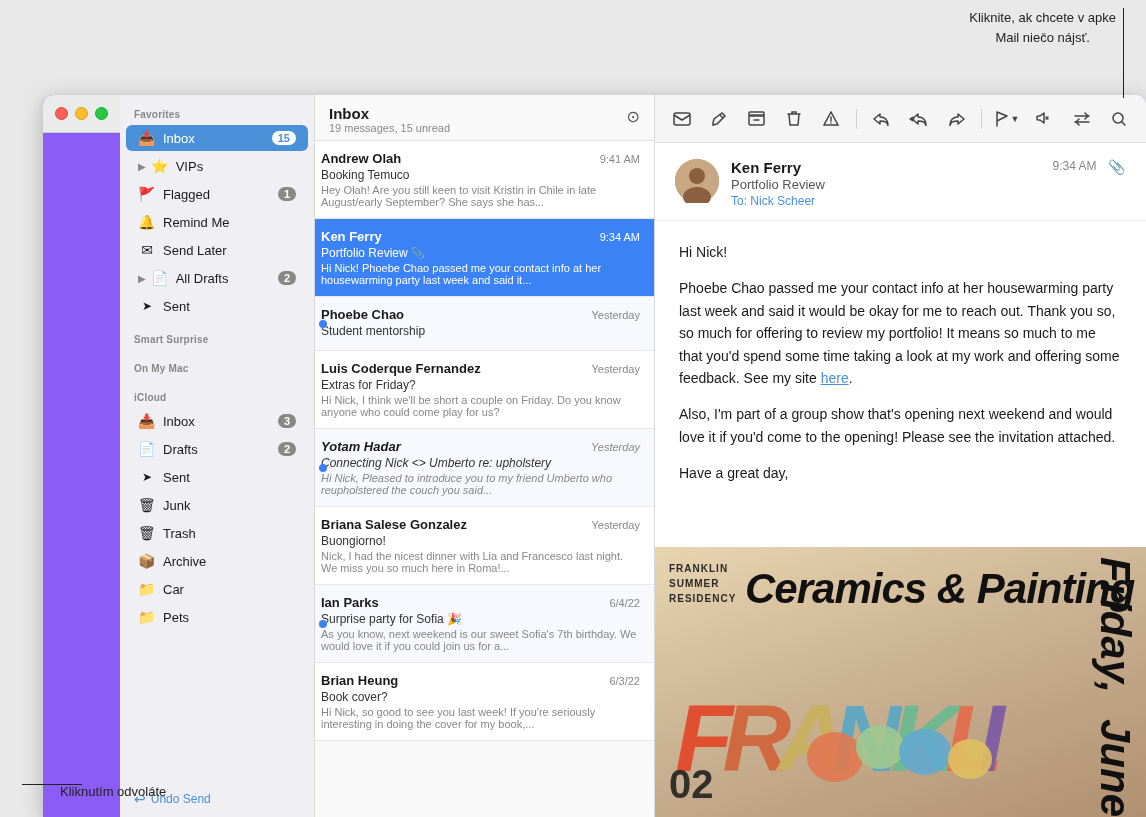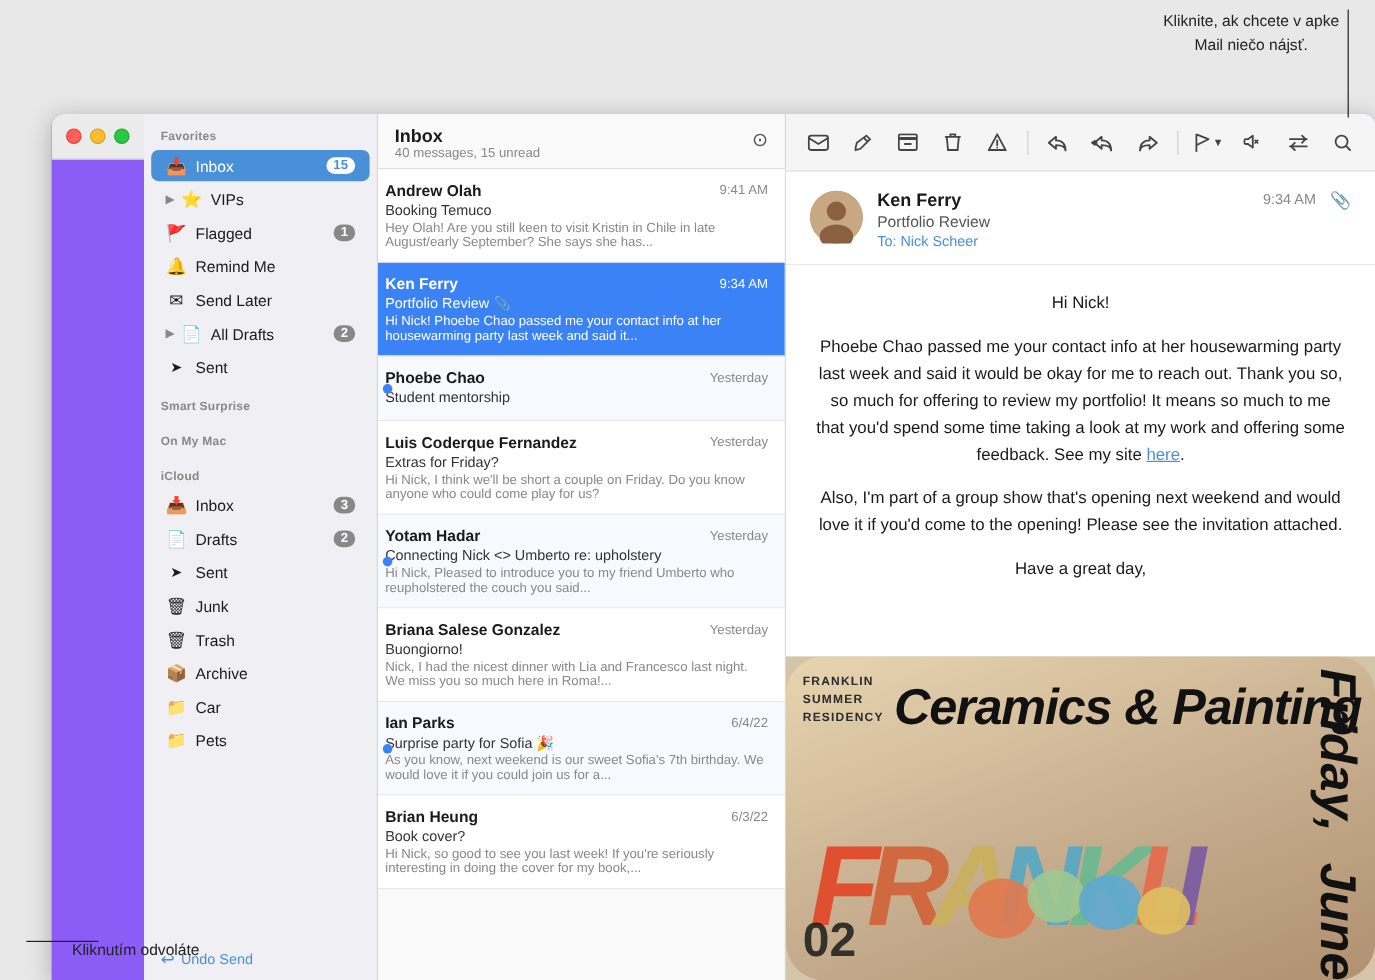--- a/index.html
+++ b/index.html
@@ -382,21 +382,21 @@
     }
 
     .detail-body {
       padding: 20px 24px;
       overflow-y: auto;
       flex: 1;
       font-size: 14px;
       color: #1a1a1a;
       line-height: 1.6;
     }
-    .detail-body p { margin-bottom: 14px; text-align: center; }
+    .detail-body p { margin-bottom: 14px; }
     .link-text { color: #4a90d9; text-decoration: underline; cursor: pointer; }
 
     
     .detail-image {
       flex-shrink: 0;
       height: 270px;
       background: #d4c5a9;
       position: relative;
       overflow: hidden;
       display: flex;
@@ -407,21 +407,20 @@
     
     .art-container {
       width: 100%;
       height: 100%;
       position: relative;
       background: linear-gradient(160deg, #e8d5b0 0%, #c8b090 50%, #b09070 100%);
       display: flex;
       align-items: center;
       justify-content: center;
       overflow: hidden;
-      border-radius: 32px;
     }
 
     .flag-btn {
       display: flex;
       align-items: center;
       gap: 2px;
     }
     .flag-chevron {
       font-size: 9px;
       color: #444;
@@ -545,21 +544,21 @@
       <div class="undo-send">
         <span class="undo-send-icon">↩</span>
         <span>Undo Send</span>
       </div>
     </div>
 
     <div class="mail-list">
       <div class="mail-list-header">
         <div>
           <div class="mail-list-title">Inbox</div>
-          <div class="mail-list-subtitle">40 messages, 15 unread</div>
+          <div class="mail-list-subtitle">19 messages, 15 unread</div>
         </div>
         <div class="mail-list-filter-icon">⊙</div>
       </div>
 
       <div class="mail-items">
 
         <div class="mail-item">
           <div class="mail-item-row1">
             <span class="sender-name">Andrew Olah</span>
             <span class="timestamp">9:41 AM</span>
@@ -588,21 +587,21 @@
 
         <div class="mail-item">
           <div class="mail-item-row1">
             <span class="sender-name">Luis Coderque Fernandez</span>
             <span class="timestamp">Yesterday</span>
           </div>
           <div class="subject">Extras for Friday?</div>
           <div class="preview">Hi Nick, I think we'll be short a couple on Friday. Do you know anyone who could come play for us?</div>
         </div>
 
-        <div class="mail-item" style="background:#f8f8ff;">
+        <div class="mail-item" style="background:#f8f8ff;font-style:italic;">
           <div class="unread-dot"></div>
           <div class="mail-item-row1">
             <span class="sender-name">Yotam Hadar</span>
             <span class="timestamp">Yesterday</span>
           </div>
           <div class="subject">Connecting Nick &lt;&gt; Umberto re: upholstery</div>
           <div class="preview">Hi Nick, Pleased to introduce you to my friend Umberto who reupholstered the couch you said...</div>
         </div>
 
         <div class="mail-item">

